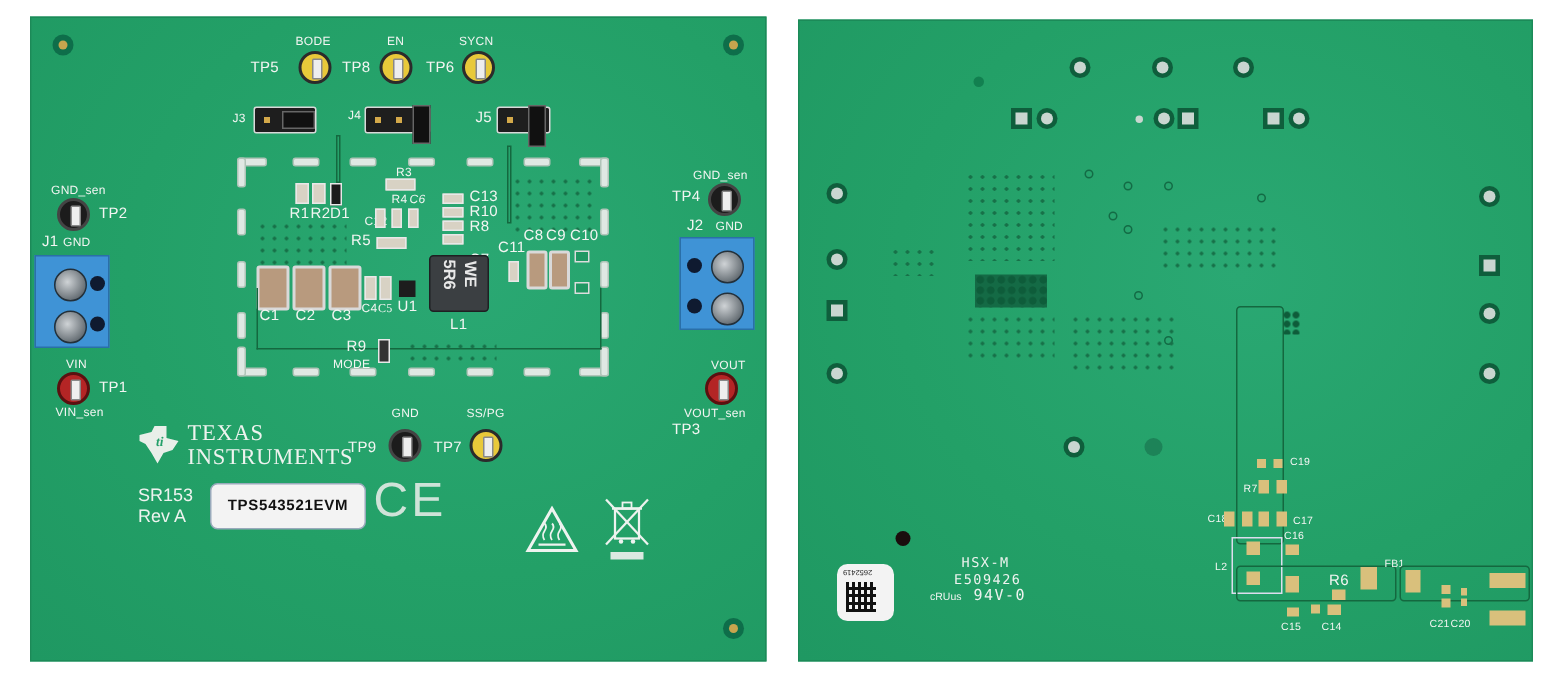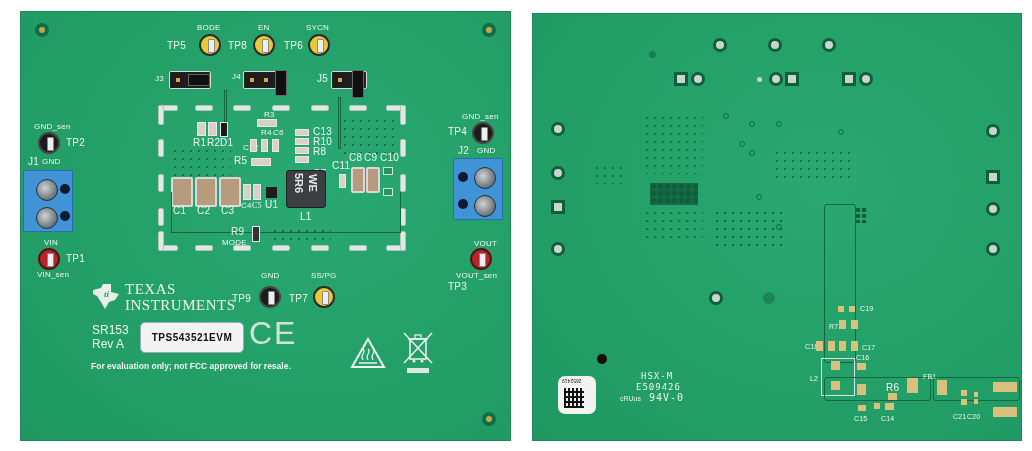--- a/index.html
+++ b/index.html
@@ -223,21 +223,20 @@
   <span class="silk sm" style="left:290px;top:259px;">SS/PG</span>
   <span class="silk md" style="left:268px;top:281px;">TP7</span>
   <div class="tp yellow" style="left:292px;top:274px;"></div>
 
   <span class="abs" style="left:71px;top:311px;color:#eef3ef;font-size:12px;">SR153</span>
   <span class="abs" style="left:71px;top:325px;color:#eef3ef;font-size:12px;">Rev A</span>
   <div class="label-box" style="left:119px;top:310px;width:102px;height:29px;">
     <span>TPS543521EVM</span>
   </div>
   <span class="abs" style="left:228px;top:303px;color:#cfe3d8;font-size:32px;letter-spacing:2px;font-family:'Liberation Sans',sans-serif;">CE</span>
-  <span class="abs" style="left:70px;top:349px;color:#eef3ef;font-size:8.5px;font-weight:bold;">For evaluation only; not FCC approved for resale.</span>
 
   <svg class="abs" style="left:329px;top:325px;" width="36" height="32" viewBox="0 0 36 32">
     <polygon points="18,2 34,30 2,30" fill="none" stroke="#eef3ef" stroke-width="2"></polygon>
     <path d="M13 23 q-2 -3 0 -6 q2 -3 0 -5 M18 23 q-2 -3 0 -6 q2 -3 0 -5 M23 23 q-2 -3 0 -6 q2 -3 0 -5" stroke="#eef3ef" stroke-width="1.2" fill="none"></path>
     <line x1="9" y1="26" x2="27" y2="26" stroke="#eef3ef" stroke-width="1.5"></line>
   </svg>
 
   <svg class="abs" style="left:381px;top:319px;" width="32" height="44" viewBox="0 0 32 44">
     <rect x="8" y="8" width="16" height="20" fill="none" stroke="#eef3ef" stroke-width="1.5"></rect>
     <line x1="6" y1="8" x2="26" y2="8" stroke="#eef3ef" stroke-width="1.5"></line>

